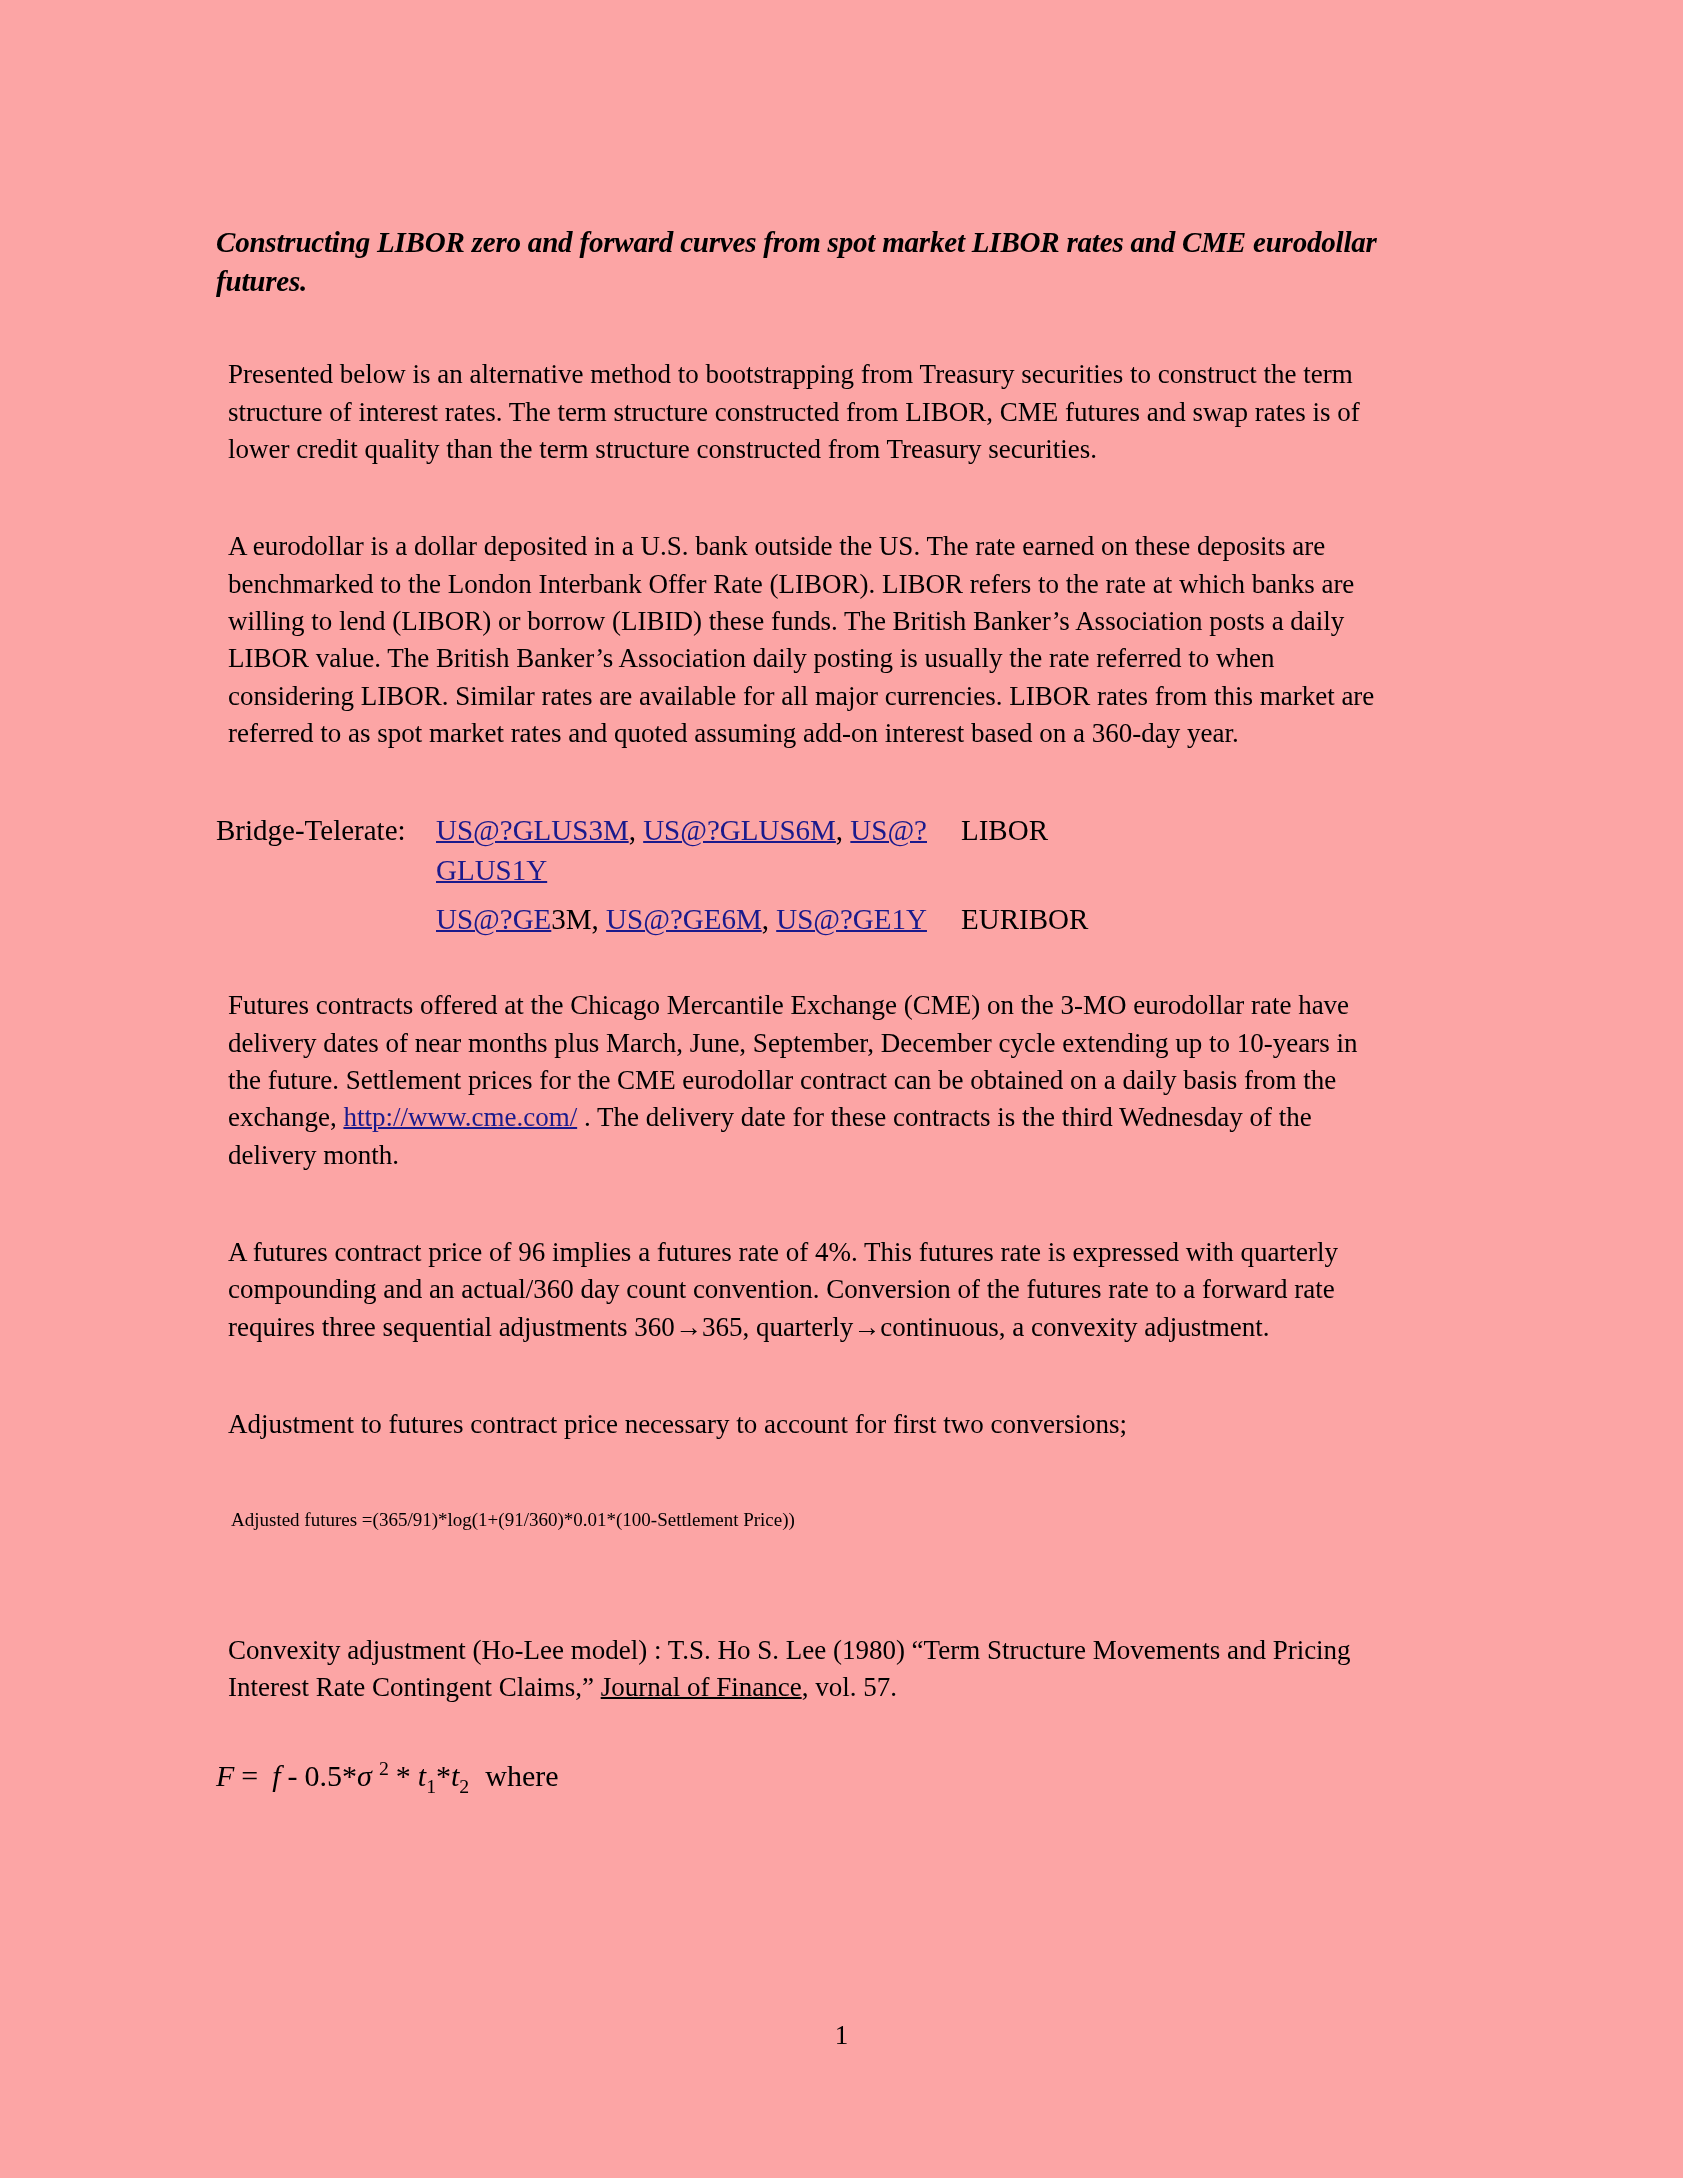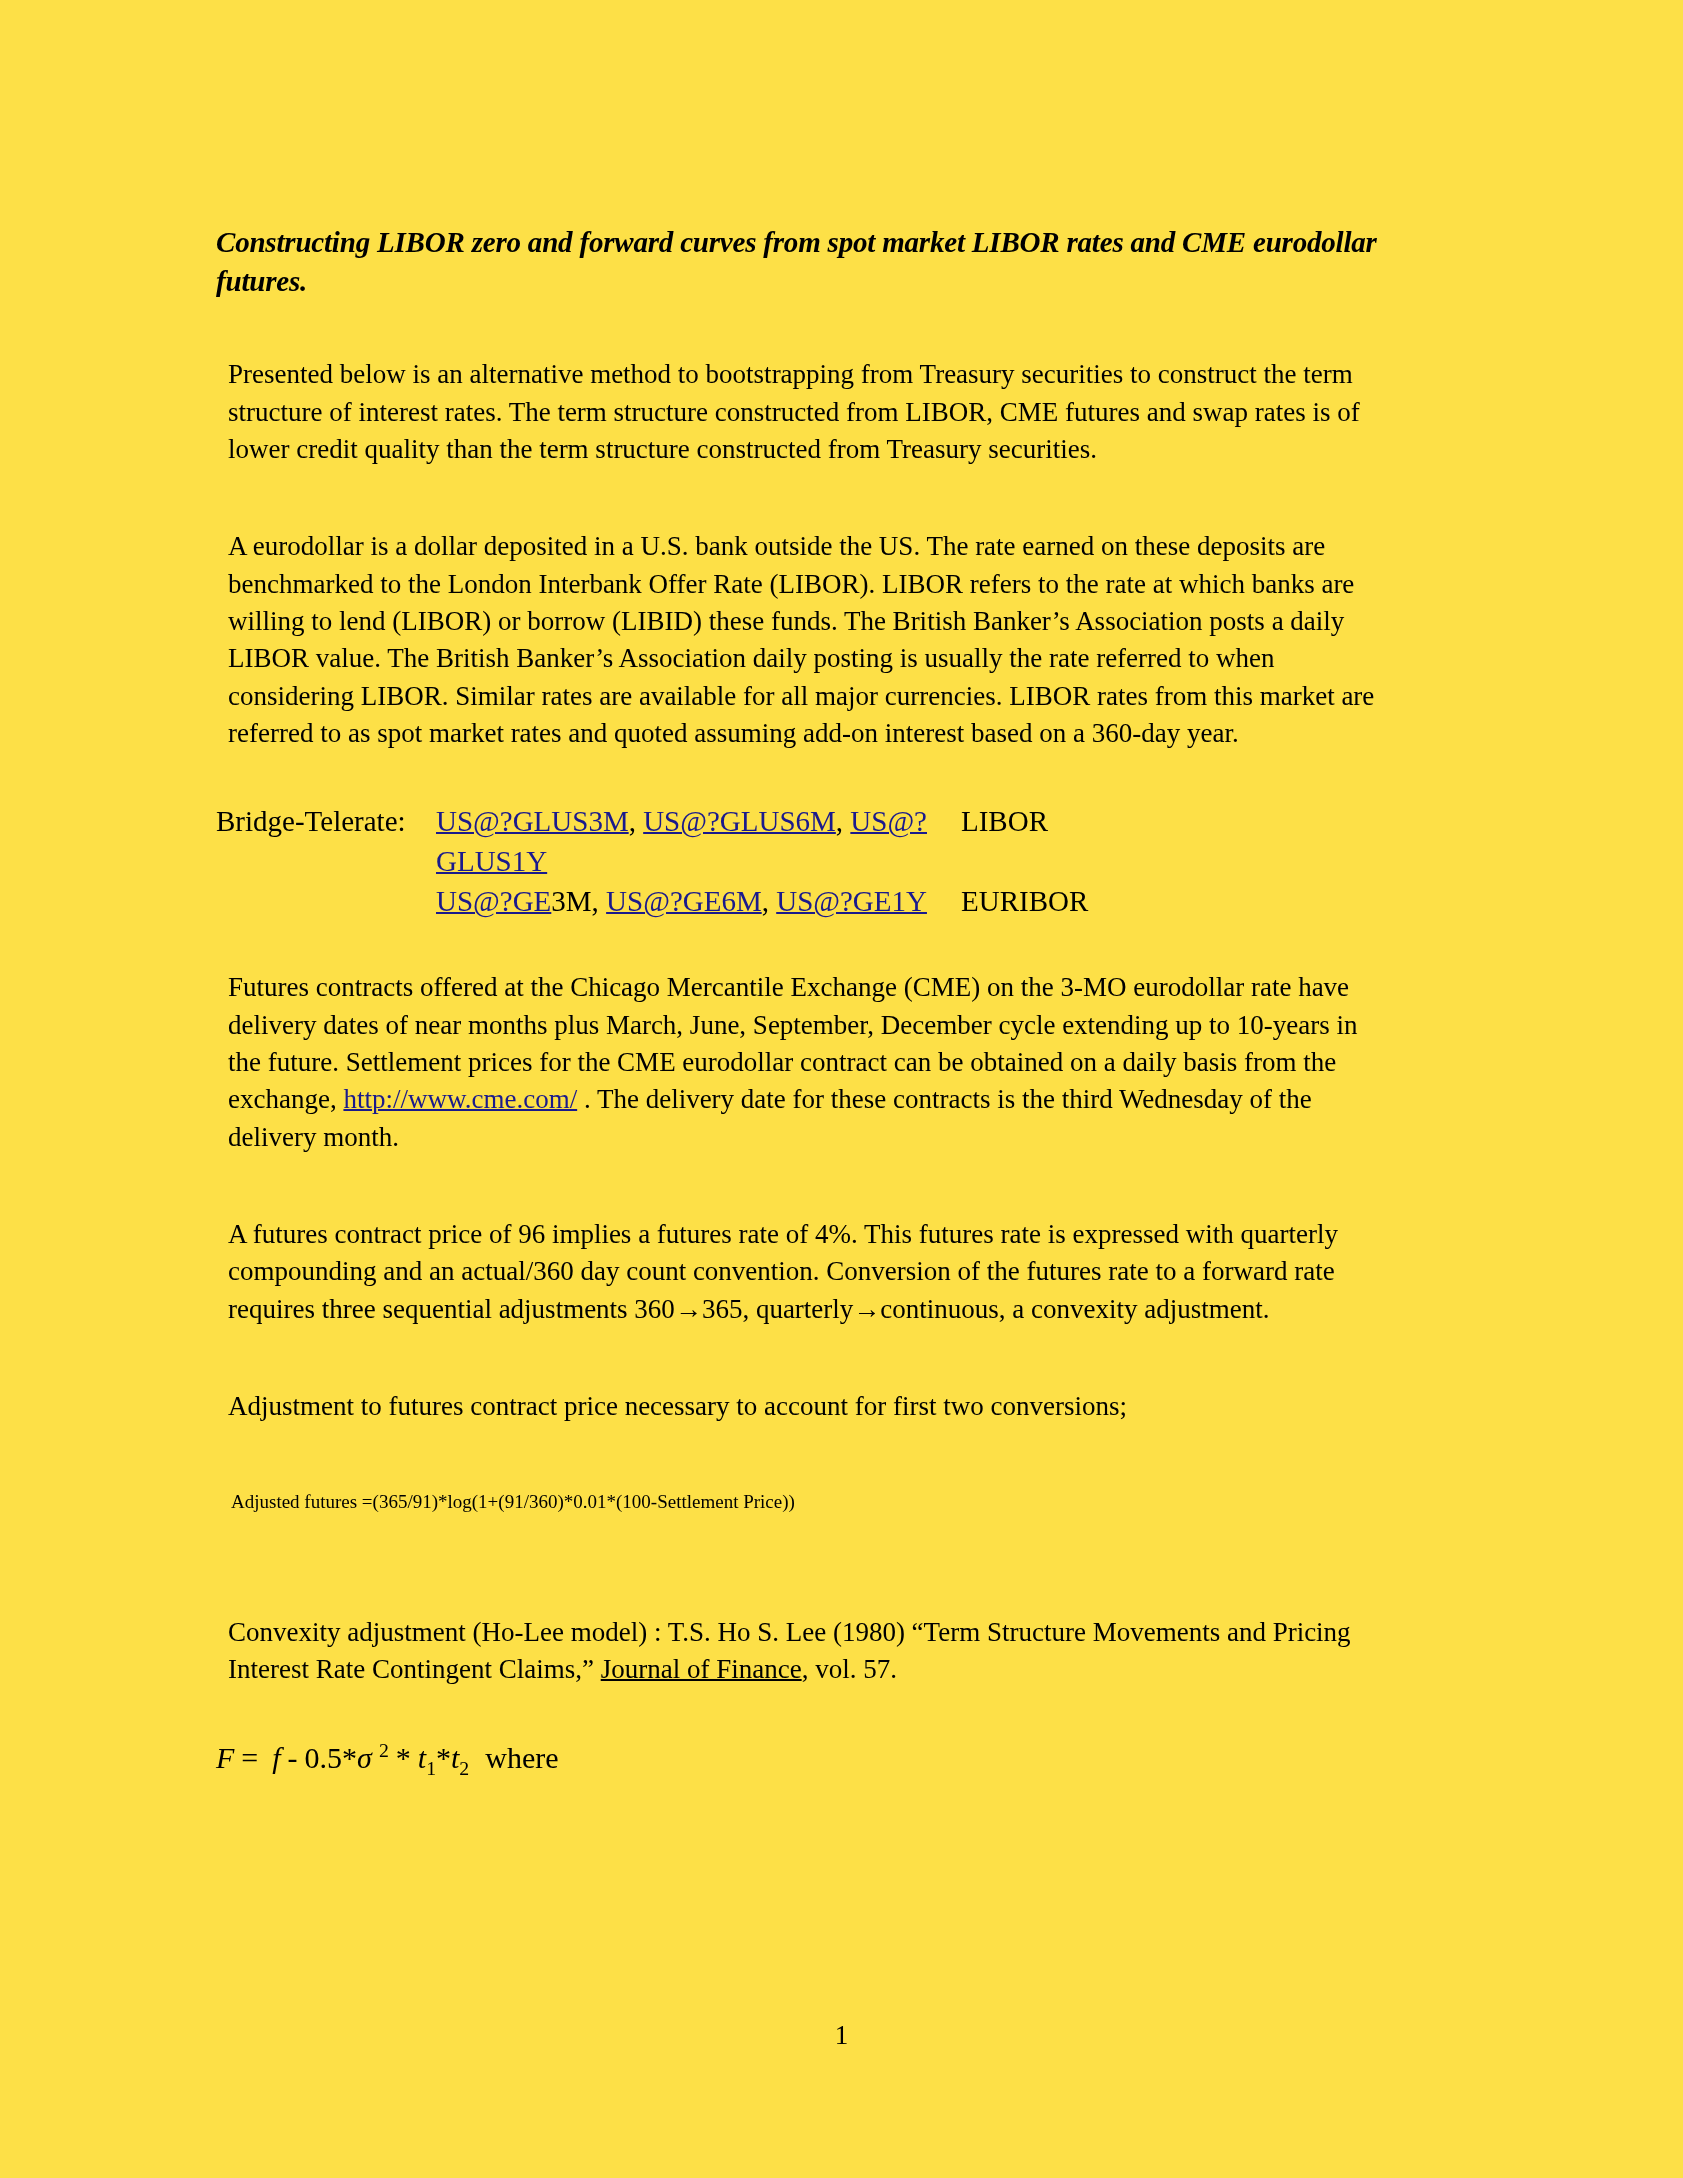--- a/index.html
+++ b/index.html
@@ -9,21 +9,21 @@
     background: #ffffff;
   }
   body {
     font-family: "Liberation Serif", "DejaVu Serif", serif;
     color: #000000;
   }
   .page {
     position: relative;
     width: 1683px;
     height: 2178px;
-    background: #fde047;
+    background: #fca5a5;
     margin: 0 auto;
     overflow: hidden;
     box-sizing: border-box;
   }
   .content {
     position: absolute;
     left: 216px;
     top: 223px;
     width: 1193px;
   }
@@ -55,20 +55,21 @@
     text-decoration-thickness: 1.5px;
   }
   .telerate {
     font-size: 29px;
     line-height: 1.385;
     display: block;
   }
   .telerate-row {
     display: flex;
     align-items: baseline;
+    margin-top: 9px;
   }
   .tel-label {
     width: 220px;
     flex: 0 0 220px;
   }
   .tel-links {
     width: 525px;
     flex: 0 0 525px;
   }
   .tel-tag {

